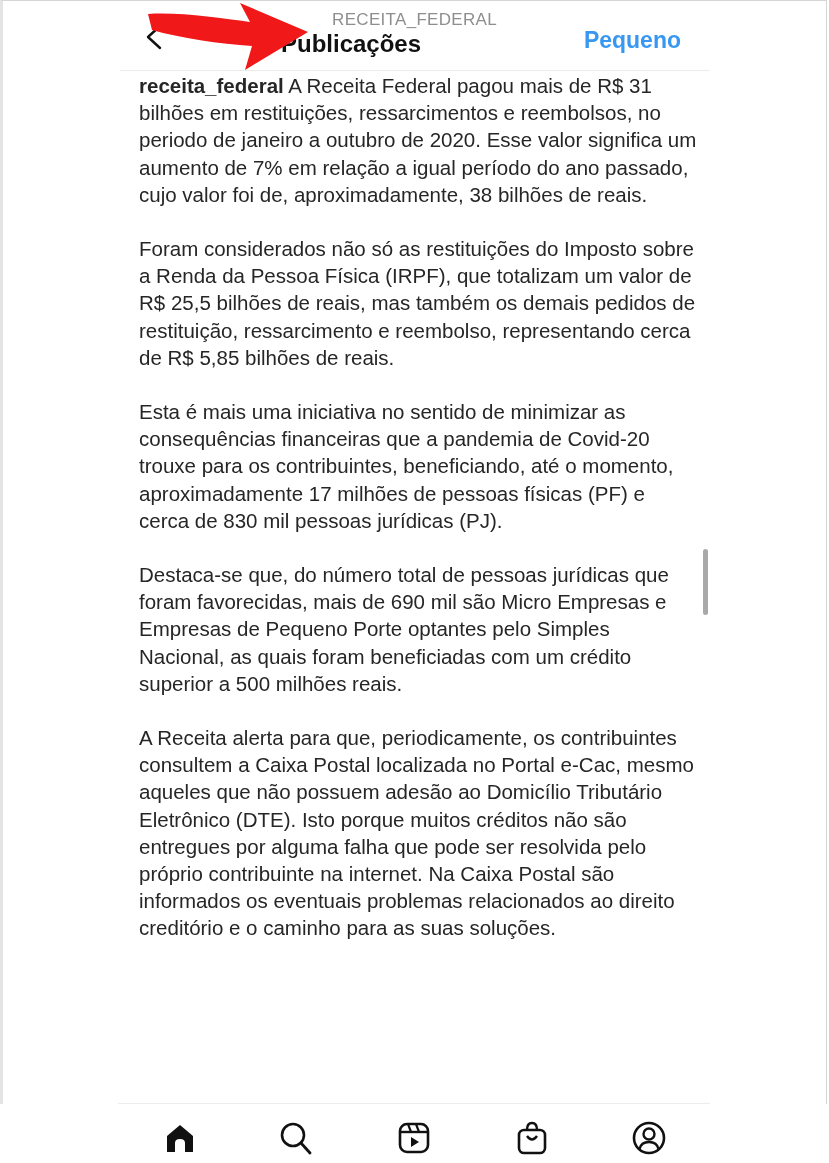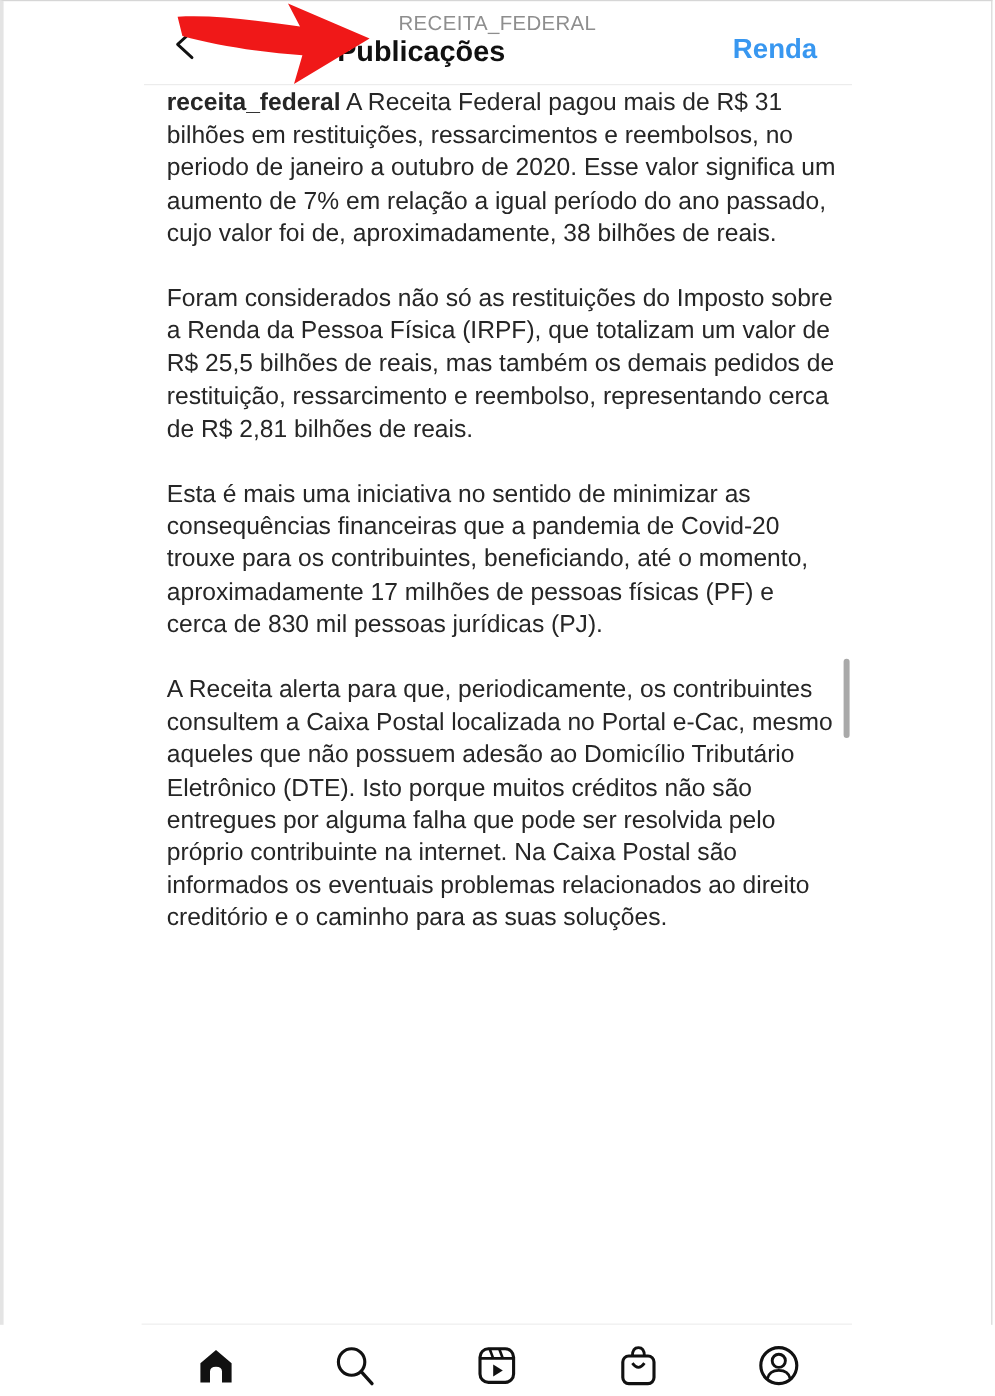--- a/index.html
+++ b/index.html
@@ -69,30 +69,31 @@
 <div class="header"></div>
 
 <div class="back-btn">
   <svg width="24" height="30" viewBox="0 0 24 30">
     <polyline points="18,4 6,15 18,26" fill="none" stroke="#111" stroke-width="2.4" stroke-linecap="round" stroke-linejoin="round"></polyline>
   </svg>
 </div>
 
 <div class="username-small">RECEITA_FEDERAL</div>
 <div class="title">Publicações</div>
-<div class="follow-btn">Renda</div>
+<div class="follow-btn">Pequeno</div>
 
 <svg class="arrow" viewBox="0 0 170 75">
   <path d="M8 14 C40 12 80 18 110 22 L100 3 L168 32 L105 70 L112 46 C80 44 40 38 12 30 Z" fill="#f01818"></path>
 </svg>
 
 <div class="caption">
   <p><span class="user">receita_federal</span> <span>A Receita Federal pagou mais de R$ 31 bilhões em restituições, ressarcimentos e reembolsos, no periodo de janeiro a outubro de 2020. Esse valor significa um aumento de 7% em relação a igual período do ano passado, cujo valor foi de, aproximadamente, 38 bilhões de reais.</span></p>
-  <p>Foram considerados não só as restituições do Imposto sobre a Renda da Pessoa Física (IRPF), que totalizam um valor de R$ 25,5 bilhões de reais, mas também os demais pedidos de restituição, ressarcimento e reembolso, representando cerca de R$ 2,81 bilhões de reais.</p>
+  <p>Foram considerados não só as restituições do Imposto sobre a Renda da Pessoa Física (IRPF), que totalizam um valor de R$ 25,5 bilhões de reais, mas também os demais pedidos de restituição, ressarcimento e reembolso, representando cerca de R$ 5,85 bilhões de reais.</p>
   <p>Esta é mais uma iniciativa no sentido de minimizar as consequências financeiras que a pandemia de Covid-20 trouxe para os contribuintes, beneficiando, até o momento, aproximadamente 17 milhões de pessoas físicas (PF) e cerca de 830 mil pessoas jurídicas (PJ).</p>
+  <p>Destaca-se que, do número total de pessoas jurídicas que foram favorecidas, mais de 690 mil são Micro Empresas e Empresas de Pequeno Porte optantes pelo Simples Nacional, as quais foram beneficiadas com um crédito superior a 500 milhões reais.</p>
   <p>A Receita alerta para que, periodicamente, os contribuintes consultem a Caixa Postal localizada no Portal e-Cac, mesmo aqueles que não possuem adesão ao Domicílio Tributário Eletrônico (DTE). Isto porque muitos créditos não são entregues por alguma falha que pode ser resolvida pelo próprio contribuinte na internet. Na Caixa Postal são informados os eventuais problemas relacionados ao direito creditório e o caminho para as suas soluções.</p>
 </div>
 
 <div class="scrollbar"></div>
 
 <div class="tabbar-divider"></div>
 
 <div class="tabbar">
   <div class="tab" style="left:160px">
     <svg width="34" height="34" viewBox="0 0 34 34">

